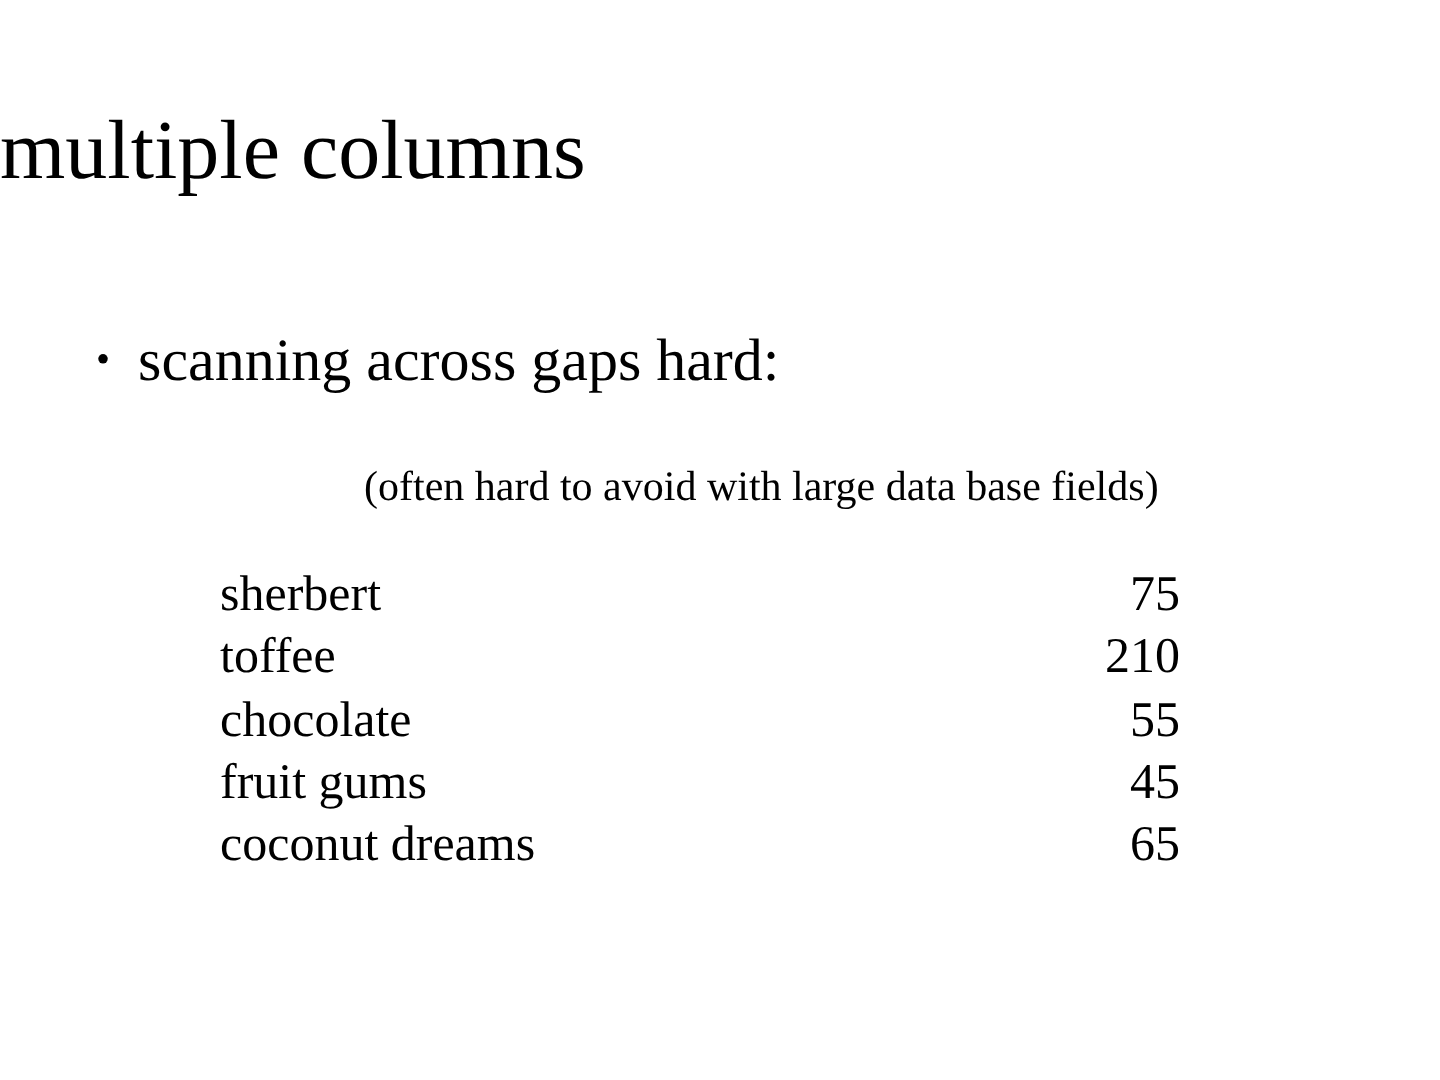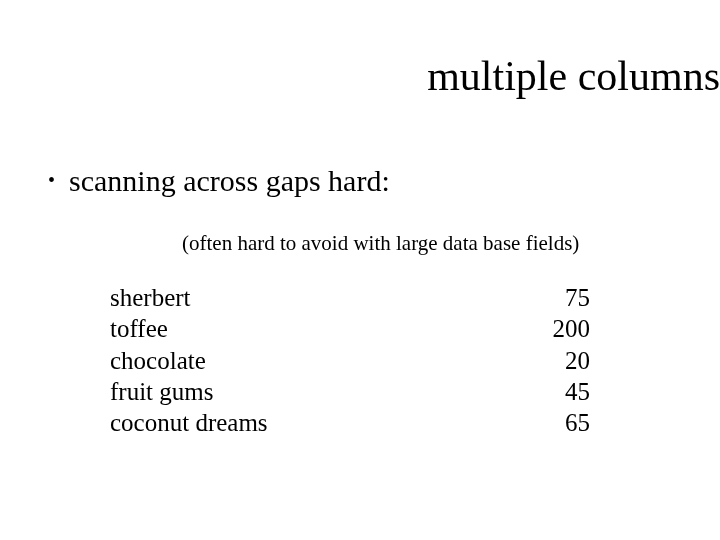--- a/index.html
+++ b/index.html
@@ -15,21 +15,21 @@
     width: 720px;
     height: 540px;
     position: relative;
     box-sizing: border-box;
   }
   .title {
     position: absolute;
     top: 52px;
     left: 0;
     width: 100%;
-    text-align: right;
+    text-align: left;
     font-size: 42px;
     font-weight: 400;
   }
   .bullet-row {
     position: absolute;
     top: 164px;
     left: 48px;
     display: flex;
     align-items: center;
     font-size: 30px;
@@ -82,25 +82,25 @@
 
   <div class="subnote">(often hard to avoid with large data base fields)</div>
 
   <div class="table-wrap">
     <div class="trow">
       <span class="tlabel">sherbert</span>
       <span class="tval">75</span>
     </div>
     <div class="trow">
       <span class="tlabel">toffee</span>
-      <span class="tval">200</span>
+      <span class="tval">210</span>
     </div>
     <div class="trow">
       <span class="tlabel">chocolate</span>
-      <span class="tval">20</span>
+      <span class="tval">55</span>
     </div>
     <div class="trow">
       <span class="tlabel">fruit gums</span>
       <span class="tval">45</span>
     </div>
     <div class="trow">
       <span class="tlabel">coconut dreams</span>
       <span class="tval">65</span>
     </div>
   </div>

